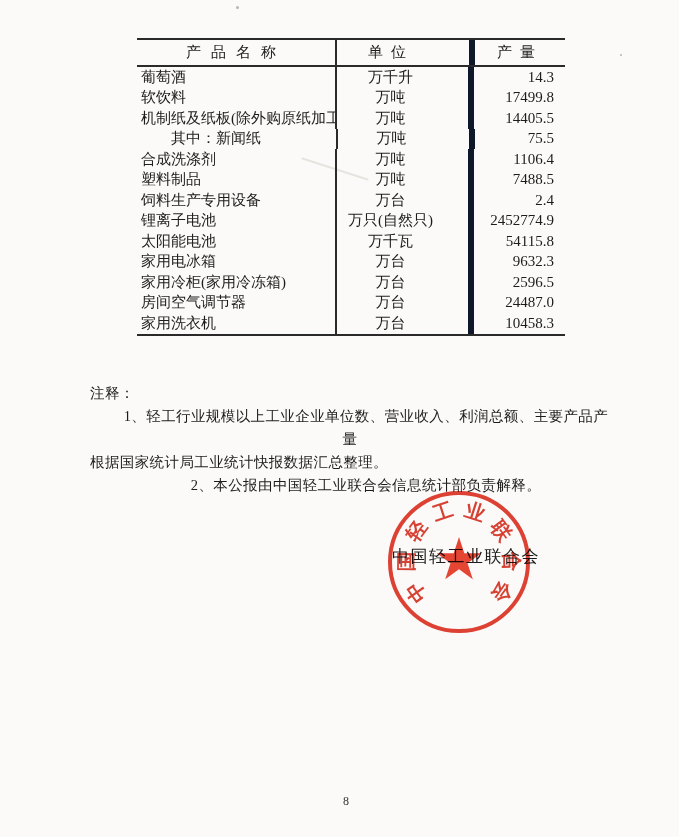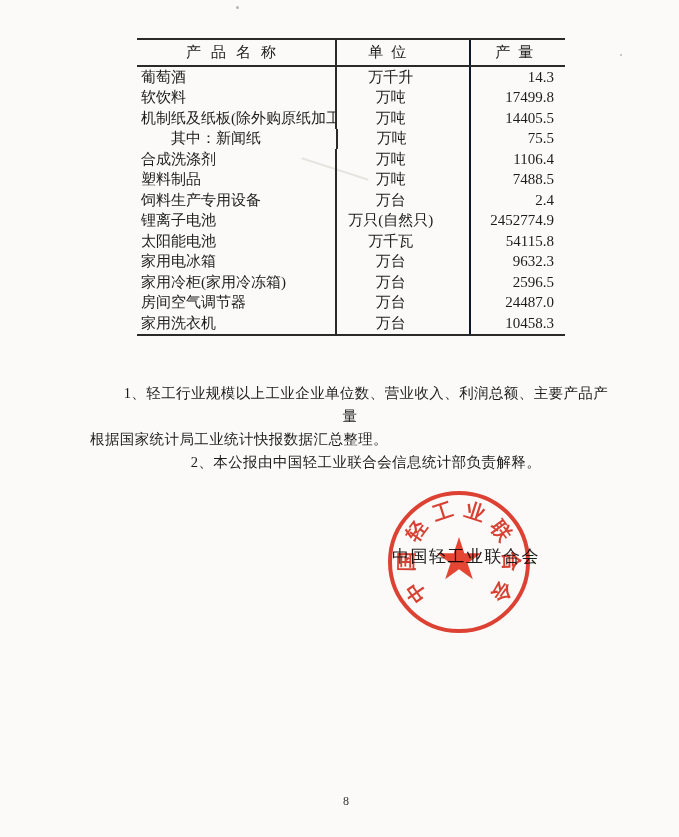--- a/index.html
+++ b/index.html
@@ -26,21 +26,21 @@
     display: flex;
     height: 25px;
     border-bottom: 2px solid #2a2a2a;
     align-items: center;
     font-weight: normal;
   }
   .trow { display: flex; height: 20.5px; align-items: center; }
   .c1 { width: 218px; box-sizing: border-box; padding-left: 4px; white-space: nowrap; overflow: hidden; }
   .c2 { width: 121px; box-sizing: border-box; border-left: 2px solid #2a2a2a; text-align: center; white-space: nowrap;
         align-self: stretch; display: flex; align-items: center; justify-content: center; }
-  .c3 { width: 105px; box-sizing: border-box; border-left: 2px solid #0f172a; text-align: center; padding-right: 11px;
+  .c3 { width: 105px; box-sizing: border-box; border-left: 6px solid #0f172a; text-align: center; padding-right: 11px;
         align-self: stretch; display: flex; align-items: center; justify-content: flex-end;
         font-family: "Liberation Serif", serif; margin-left: 24px; }
   .thead .c1 { text-align: center; padding-left: 0; letter-spacing: 10px; }
   .thead .c2 { letter-spacing: 8px; }
   .thead .c3 { justify-content: center; padding-right: 0; letter-spacing: 8px; }
   .ind { padding-left: 34px; }
 
   
   .notes {
     position: absolute;
@@ -197,20 +197,21 @@
         </div>
         <div class="trow">
           <div class="c1">家用洗衣机</div>
           <div class="c2">万台</div>
           <div class="c3">10458.3</div>
         </div>
       </div>
   </div>
 
   <div class="notes">
+    <div>注释：</div>
     <div class="note-indent">1、轻工行业规模以上工业企业单位数、营业收入、利润总额、主要产品产量</div>
     <div>根据国家统计局工业统计快报数据汇总整理。</div>
     <div class="note-indent">2、本公报由中国轻工业联合会信息统计部负责解释。</div>
   </div>
 
   <div class="sig-org">中国轻工业联合会</div>
 
   <div class="seal">
     <div class="seal-ring"></div>
     <div class="seal-star">★</div>

